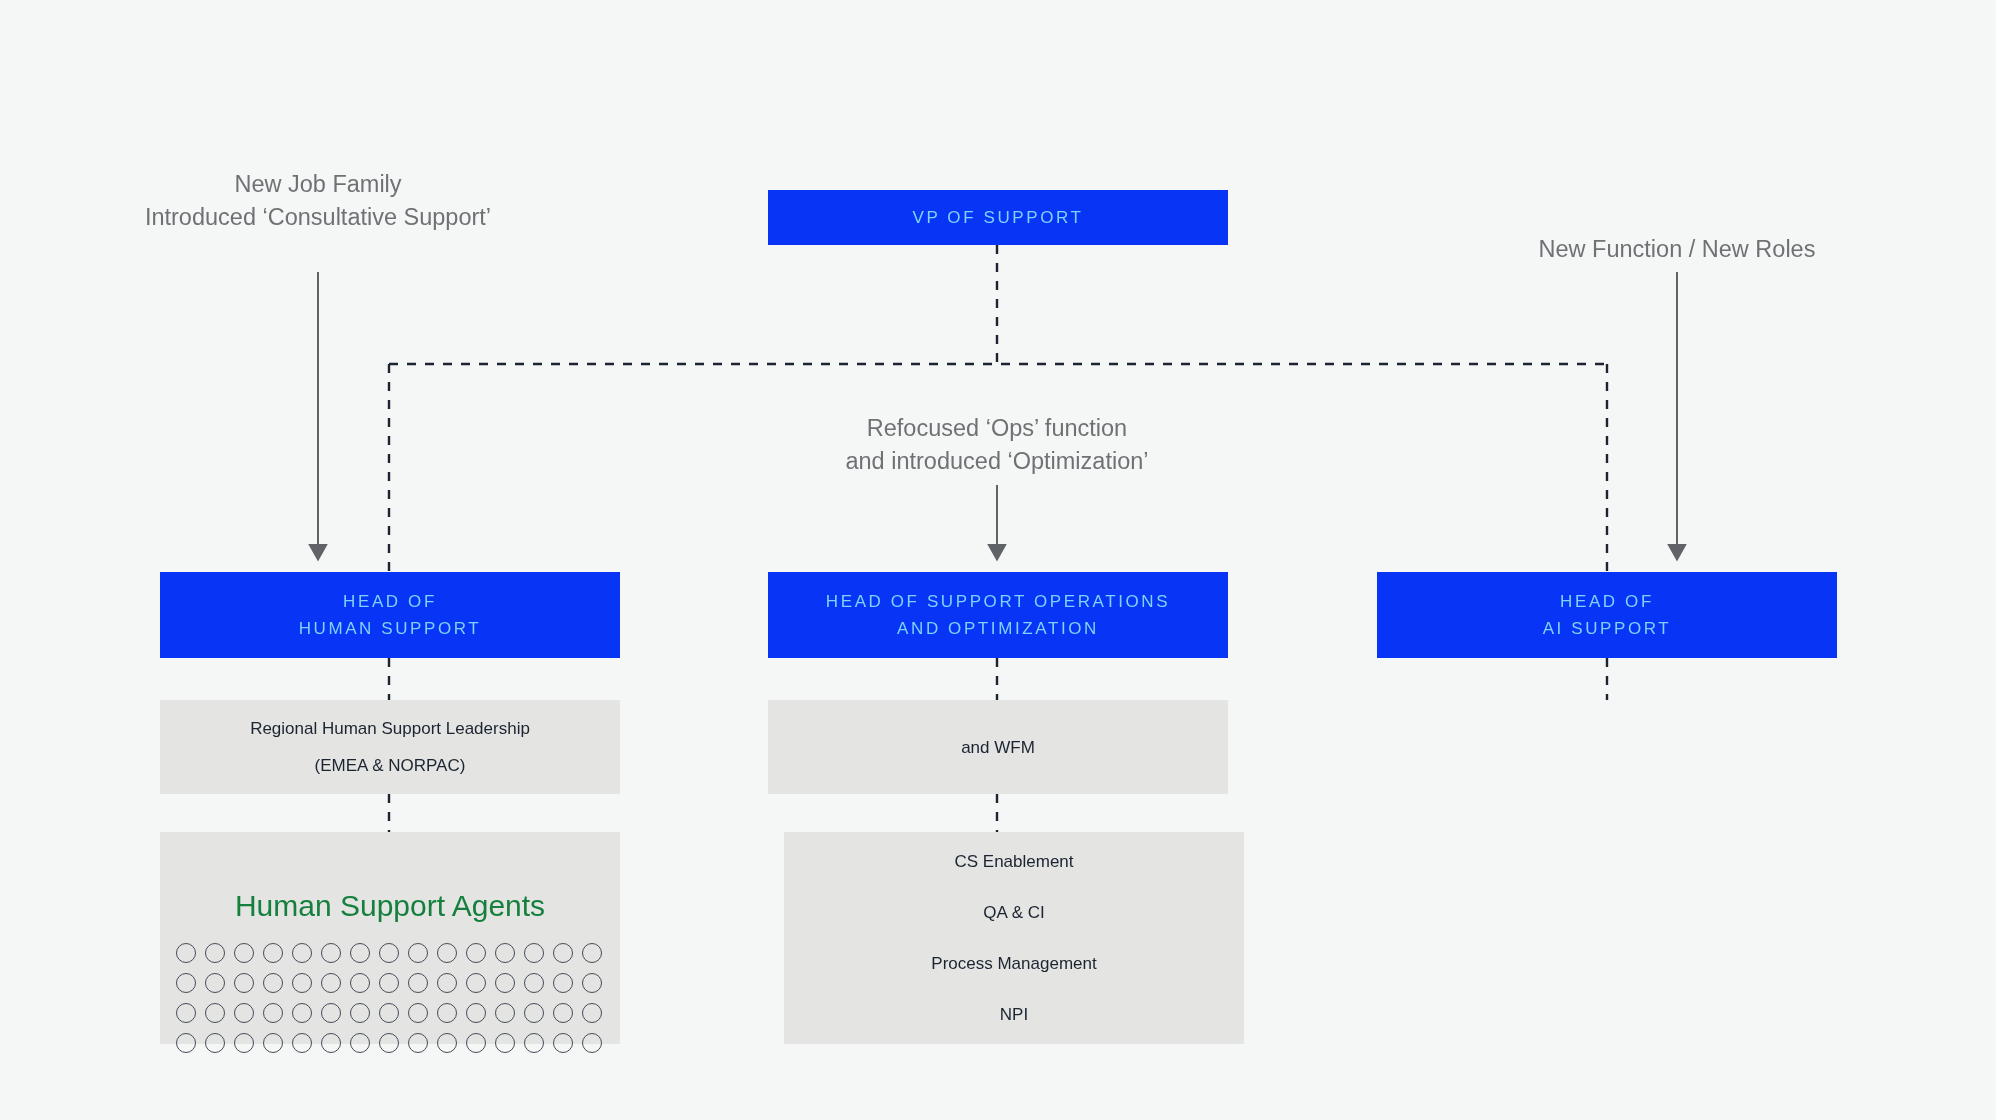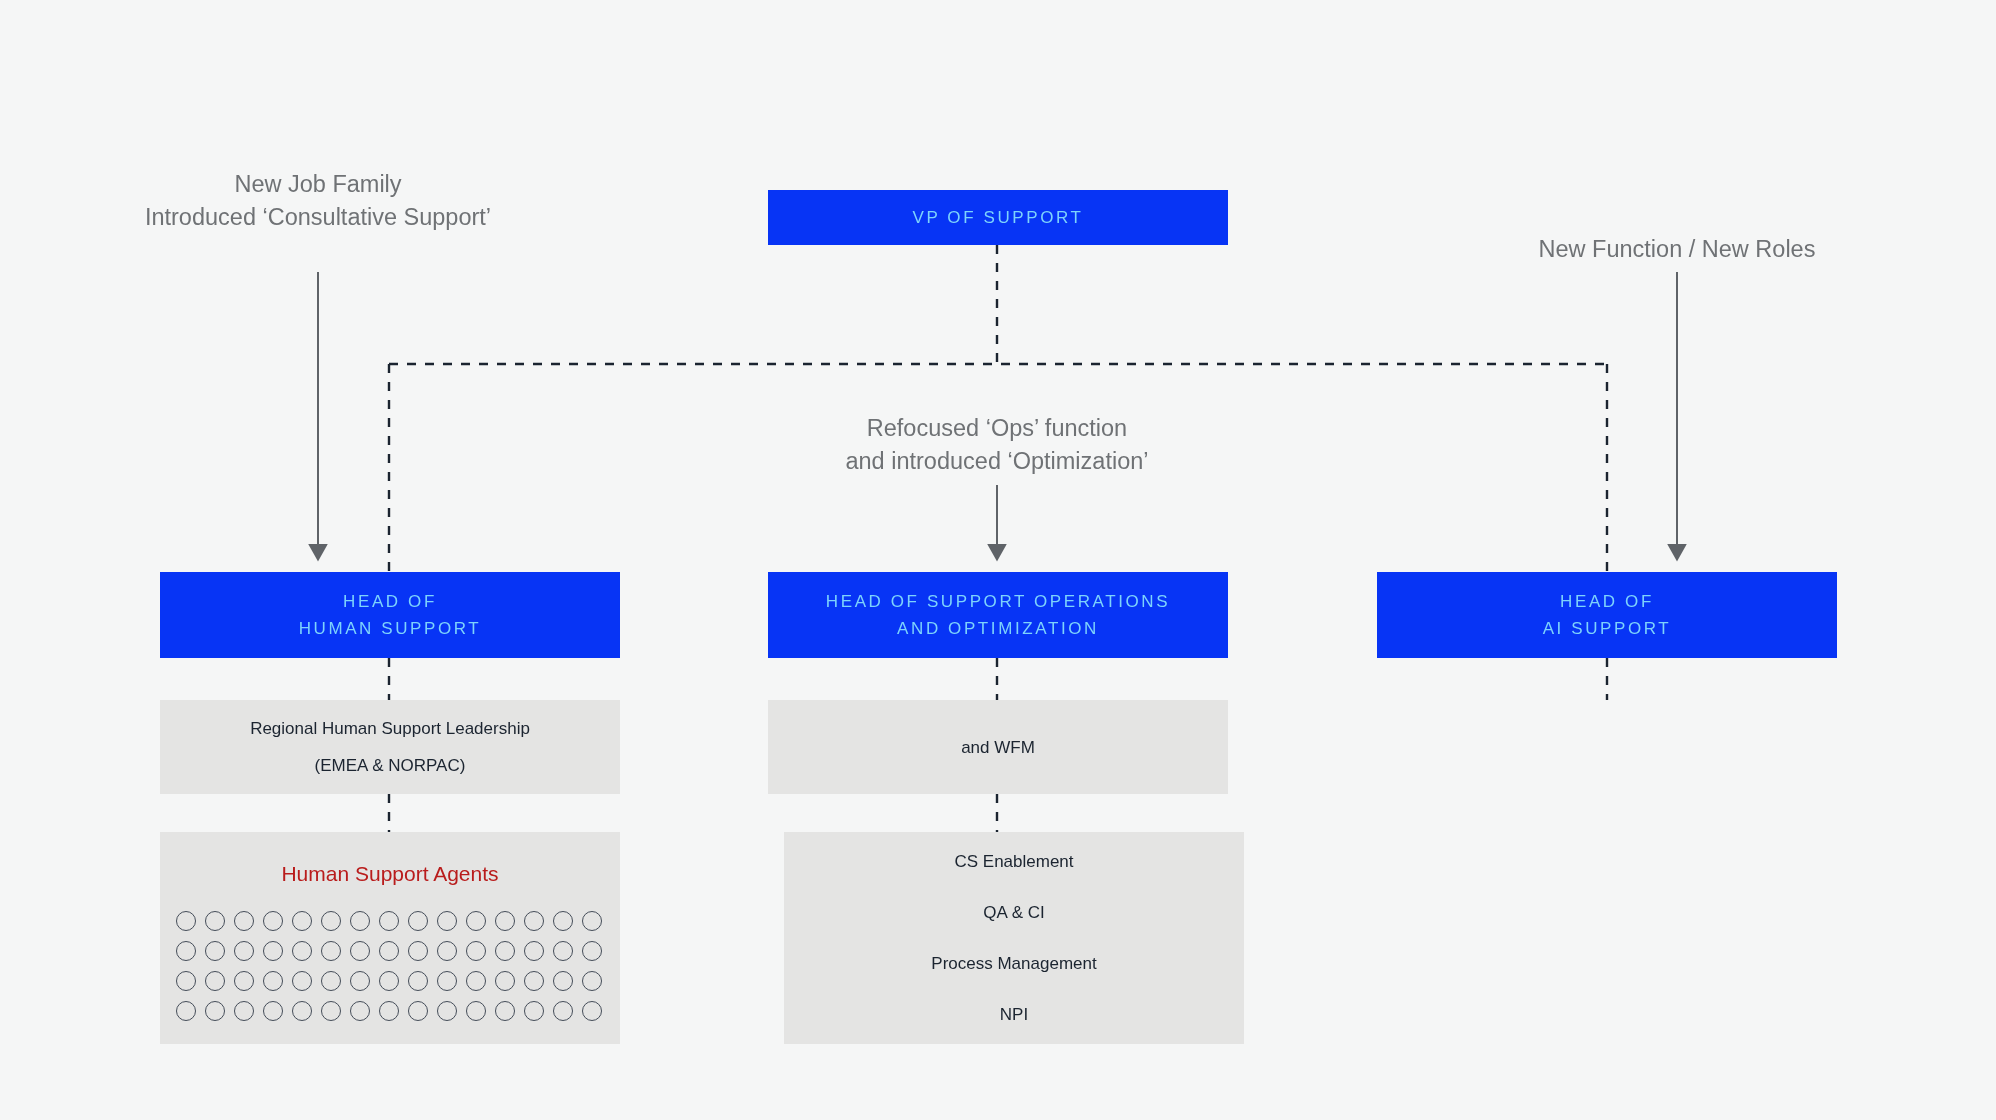--- a/index.html
+++ b/index.html
@@ -26,21 +26,21 @@
   .gray-box .line {
     font-size: 17px; line-height: 37px; text-align: right;
     font-weight: 400; white-space: nowrap;
   }
   .gray-box.spaced .line { line-height: 38px; margin: 0; }
   .gray-box.spaced .line + .line { margin-top: 13px; }
 
   .annot { position: absolute; color: #6f7275; font-size: 23.5px;
            line-height: 33px; text-align: center; white-space: nowrap; }
 
-  .agents-title { font-size: 21px; color: #b91c1c; line-height: 30px; }
+  .agents-title { font-size: 30px; color: #15803d; line-height: 30px; margin-top: 32px; }
   .dot-grid { display: grid; grid-template-columns: repeat(15, 22px);
               row-gap: 10px; column-gap: 7px; margin-top: 22px; }
   .dot { width: 20px; height: 20px; border: 1.6px solid #454d59;
          border-radius: 50%; }
 </style>
 </head>
 <body>
 
 <div id="stage">
 

